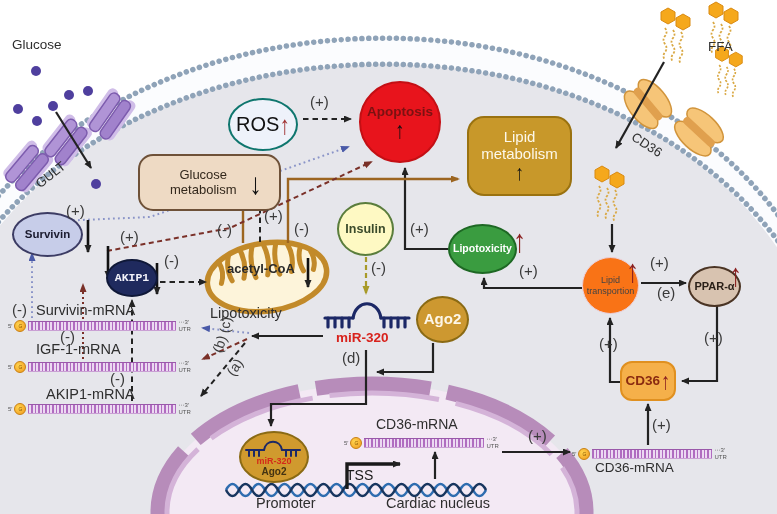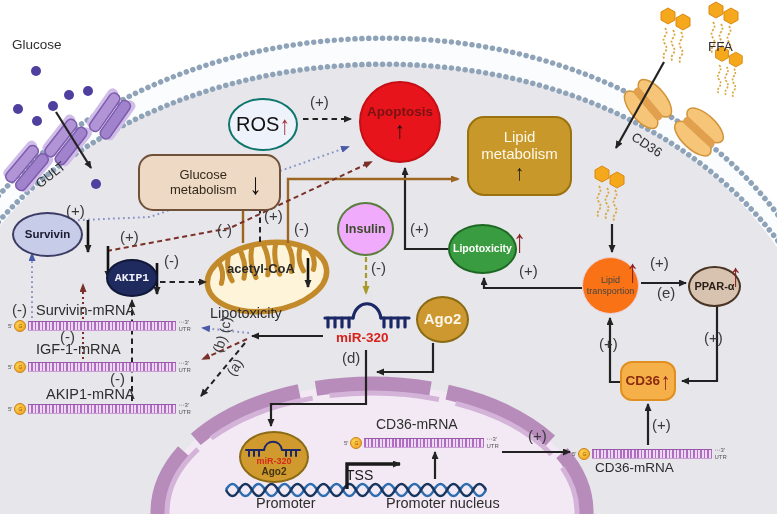--- a/index.html
+++ b/index.html
@@ -196,21 +196,21 @@
 
 <div class="node" style="left:12px;top:212px;width:71px;height:45px;background:#c7cde9;border:2px solid #3c3c64;border-radius:50%;">
   <span style="font-size:11.5px;font-weight:bold;color:#1a1a2e;">Survivin</span>
 </div>
 <div class="node" style="left:106px;top:259px;width:52px;height:38px;background:#1f2a5e;border:2px solid #0f1838;border-radius:50%;">
   <span style="font-size:11.5px;font-weight:bold;color:#f2f2fa;font-family:Liberation Mono, monospace;">AKIP1</span>
 </div>
 
 <span class="lbl" style="left:227px;top:262px;font-size:13px;font-weight:bold;color:#2a2a2a;">acetyl-CoA</span>
 
-<div class="node" style="left:337px;top:202px;width:57px;height:54px;background:#f0abfc;border:2px solid #5a7d3c;border-radius:50%;">
+<div class="node" style="left:337px;top:202px;width:57px;height:54px;background:#fef9c3;border:2px solid #5a7d3c;border-radius:50%;">
   <span style="font-size:12.5px;font-weight:bold;color:#3a4a2a;">Insulin</span>
 </div>
 
 <span class="lbl" style="left:336px;top:331px;font-size:13.5px;font-weight:bold;color:#d8221c;">miR-320</span>
 
 <div class="node" style="left:416px;top:296px;width:53px;height:47px;background:#cd9830;border:2px solid #8a6a14;border-radius:50%;">
   <span style="font-size:15px;font-weight:bold;color:#fdf6e8;">Ago2</span>
 </div>
 
 <div class="node" style="left:448px;top:224px;width:69px;height:50px;background:#3a9c40;border:2px solid #1e6824;border-radius:50%;">
@@ -283,21 +283,21 @@
 </div>
 <div class="mrna" style="left:572px;top:447px;">
   <span class="five">5′</span>
   <span class="cap">G</span>
   <div class="bar" style="width:120px;"></div>
   <span class="tail"><span>⋯3′</span><br><span>UTR</span></span>
 </div>
 
 <span class="lbl" style="left:346px;top:468px;font-size:14px;font-weight:normal;color:#1a1a1a;">TSS</span>
 <span class="lbl" style="left:256px;top:496px;font-size:14.5px;text-align:center;">Promoter</span>
-<span class="lbl" style="left:386px;top:496px;font-size:14.5px;">Promoter nucleus</span>
+<span class="lbl" style="left:386px;top:496px;font-size:14.5px;">Cardiac nucleus</span>
 
 <span class="sign" style="left:66px;top:203px;">(+)</span>
 <span class="sign" style="left:120px;top:229px;">(+)</span>
 <span class="sign" style="left:164px;top:253px;">(-)</span>
 <span class="sign" style="left:217px;top:222px;">(-)</span>
 <span class="sign" style="left:264px;top:208px;">(+)</span>
 <span class="sign" style="left:294px;top:221px;">(-)</span>
 <span class="sign" style="left:310px;top:94px;">(+)</span>
 <span class="sign" style="left:371px;top:260px;">(-)</span>
 <span class="sign" style="left:410px;top:221px;">(+)</span>

